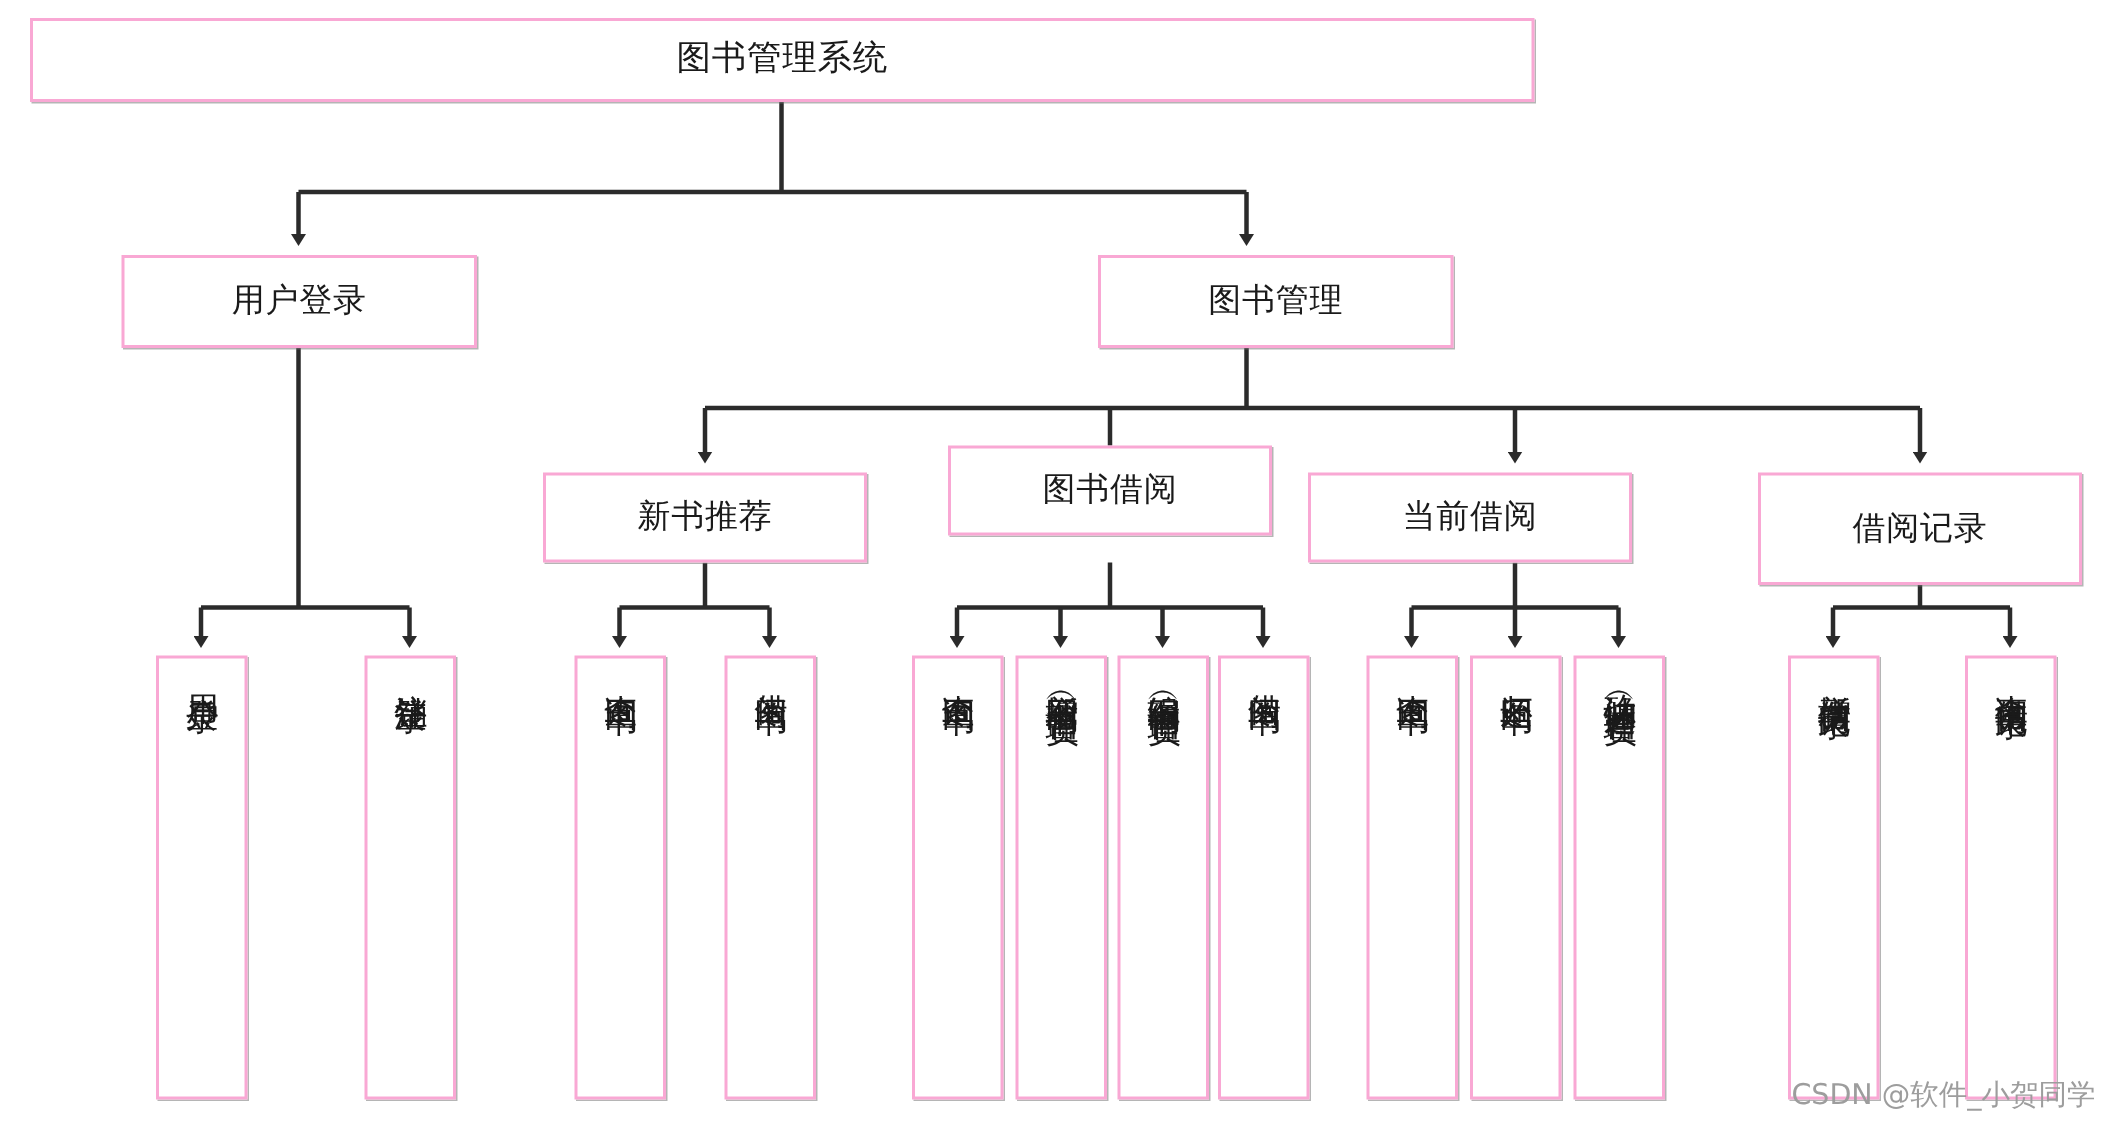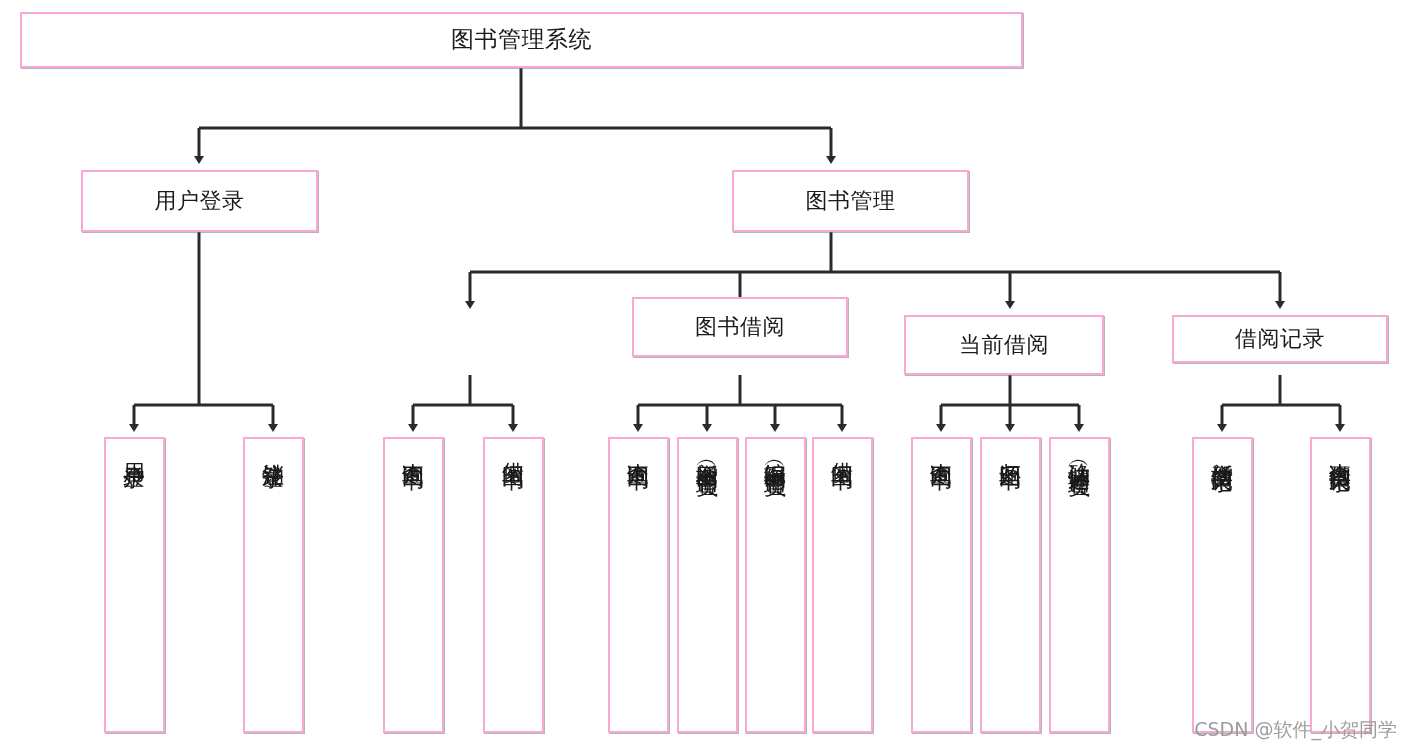--- a/index.html
+++ b/index.html
@@ -138,27 +138,30 @@
     <span class="node-label">图书管理系统</span>
   </div>
 
   <div class="node h" style="left:81px; top:170px; width:237px; height:62px;">
     <span class="node-label">用户登录</span>
   </div>
   <div class="node h" style="left:732px; top:170px; width:237px; height:62px;">
     <span class="node-label">图书管理</span>
   </div>
 
+  <div class="node h" style="left:362px; top:315px; width:216px; height:60px;">
+    <span class="node-label">新书推荐</span>
+  </div>
   <div class="node h" style="left:632px; top:297px; width:216px; height:60px;">
     <span class="node-label">图书借阅</span>
   </div>
-  <div class="node h" style="left:904px; top:315px; width:200px; height:60px;">
+  <div class="node h" style="left:872px; top:315px; width:216px; height:60px;">
     <span class="node-label">当前借阅</span>
   </div>
-  <div class="node h" style="left:1172px; top:315px; width:216px; height:48px;">
+  <div class="node h" style="left:1172px; top:315px; width:216px; height:75px;">
     <span class="node-label">借阅记录</span>
   </div>
 
   <div class="node v" style="left:104px; top:437px; width:61px; height:296px;">
     <span class="node-label">用户登录</span>
   </div>
   <div class="node v" style="left:243px; top:437px; width:61px; height:296px;">
     <span class="node-label">注销登录</span>
   </div>
 

